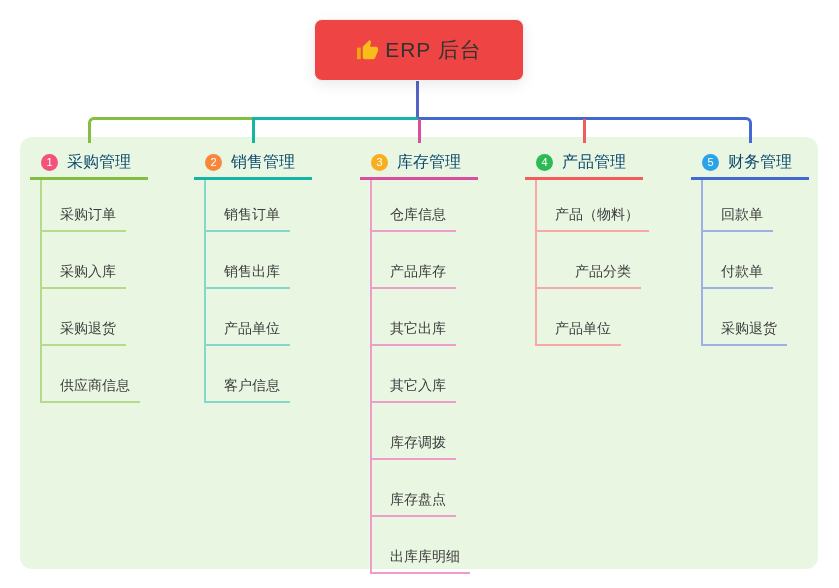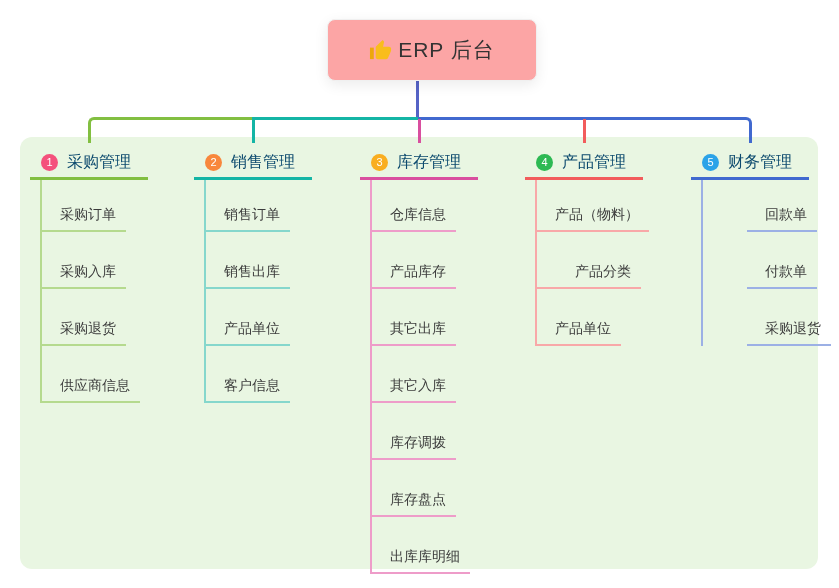--- a/index.html
+++ b/index.html
@@ -12,23 +12,23 @@
   }
   .panel{
     position:absolute;
     left:20px;top:137px;
     width:798px;height:432px;
     background:#e9f6e2;
     border-radius:12px;
   }
   .root-card{
     position:absolute;
-    left:327px;top:19px;
+    left:314px;top:19px;
     width:210px;height:62px;
-    background:#fca5a5;
+    background:#ef4444;
     border:1px solid #f0f0f0;
     border-radius:8px;
     box-shadow:0 4px 14px rgba(0,0,0,0.08);
     display:flex;align-items:center;justify-content:center;gap:6px;
     box-sizing:border-box;
     z-index:3;
   }
   .root-title{
     font-size:21px;
     color:#333333;
@@ -214,21 +214,21 @@
           <div class="child" style="border-bottom-color: rgb(248, 168, 168);">
             <span class="child-label">产品单位</span>
           </div>
         </div>
       </div>
       <div class="branch" style="left: 691px;">
         <div class="branch-header" style="border-bottom-color: rgb(65, 105, 207);">
           <span class="badge" style="background: rgb(43, 163, 232);">5</span>
           <span class="branch-label">财务管理</span>
         </div>
-        <div class="branch-children" style="border-left-color: rgb(156, 176, 229); padding-left: 44px;">
+        <div class="branch-children" style="border-left-color: rgb(156, 176, 229);">
           <div class="child" style="border-bottom-color: rgb(156, 176, 229);">
             <span class="child-label">回款单</span>
           </div>
           <div class="child" style="border-bottom-color: rgb(156, 176, 229);">
             <span class="child-label">付款单</span>
           </div>
           <div class="child" style="border-bottom-color: rgb(156, 176, 229);">
             <span class="child-label">采购退货</span>
           </div>
         </div>

